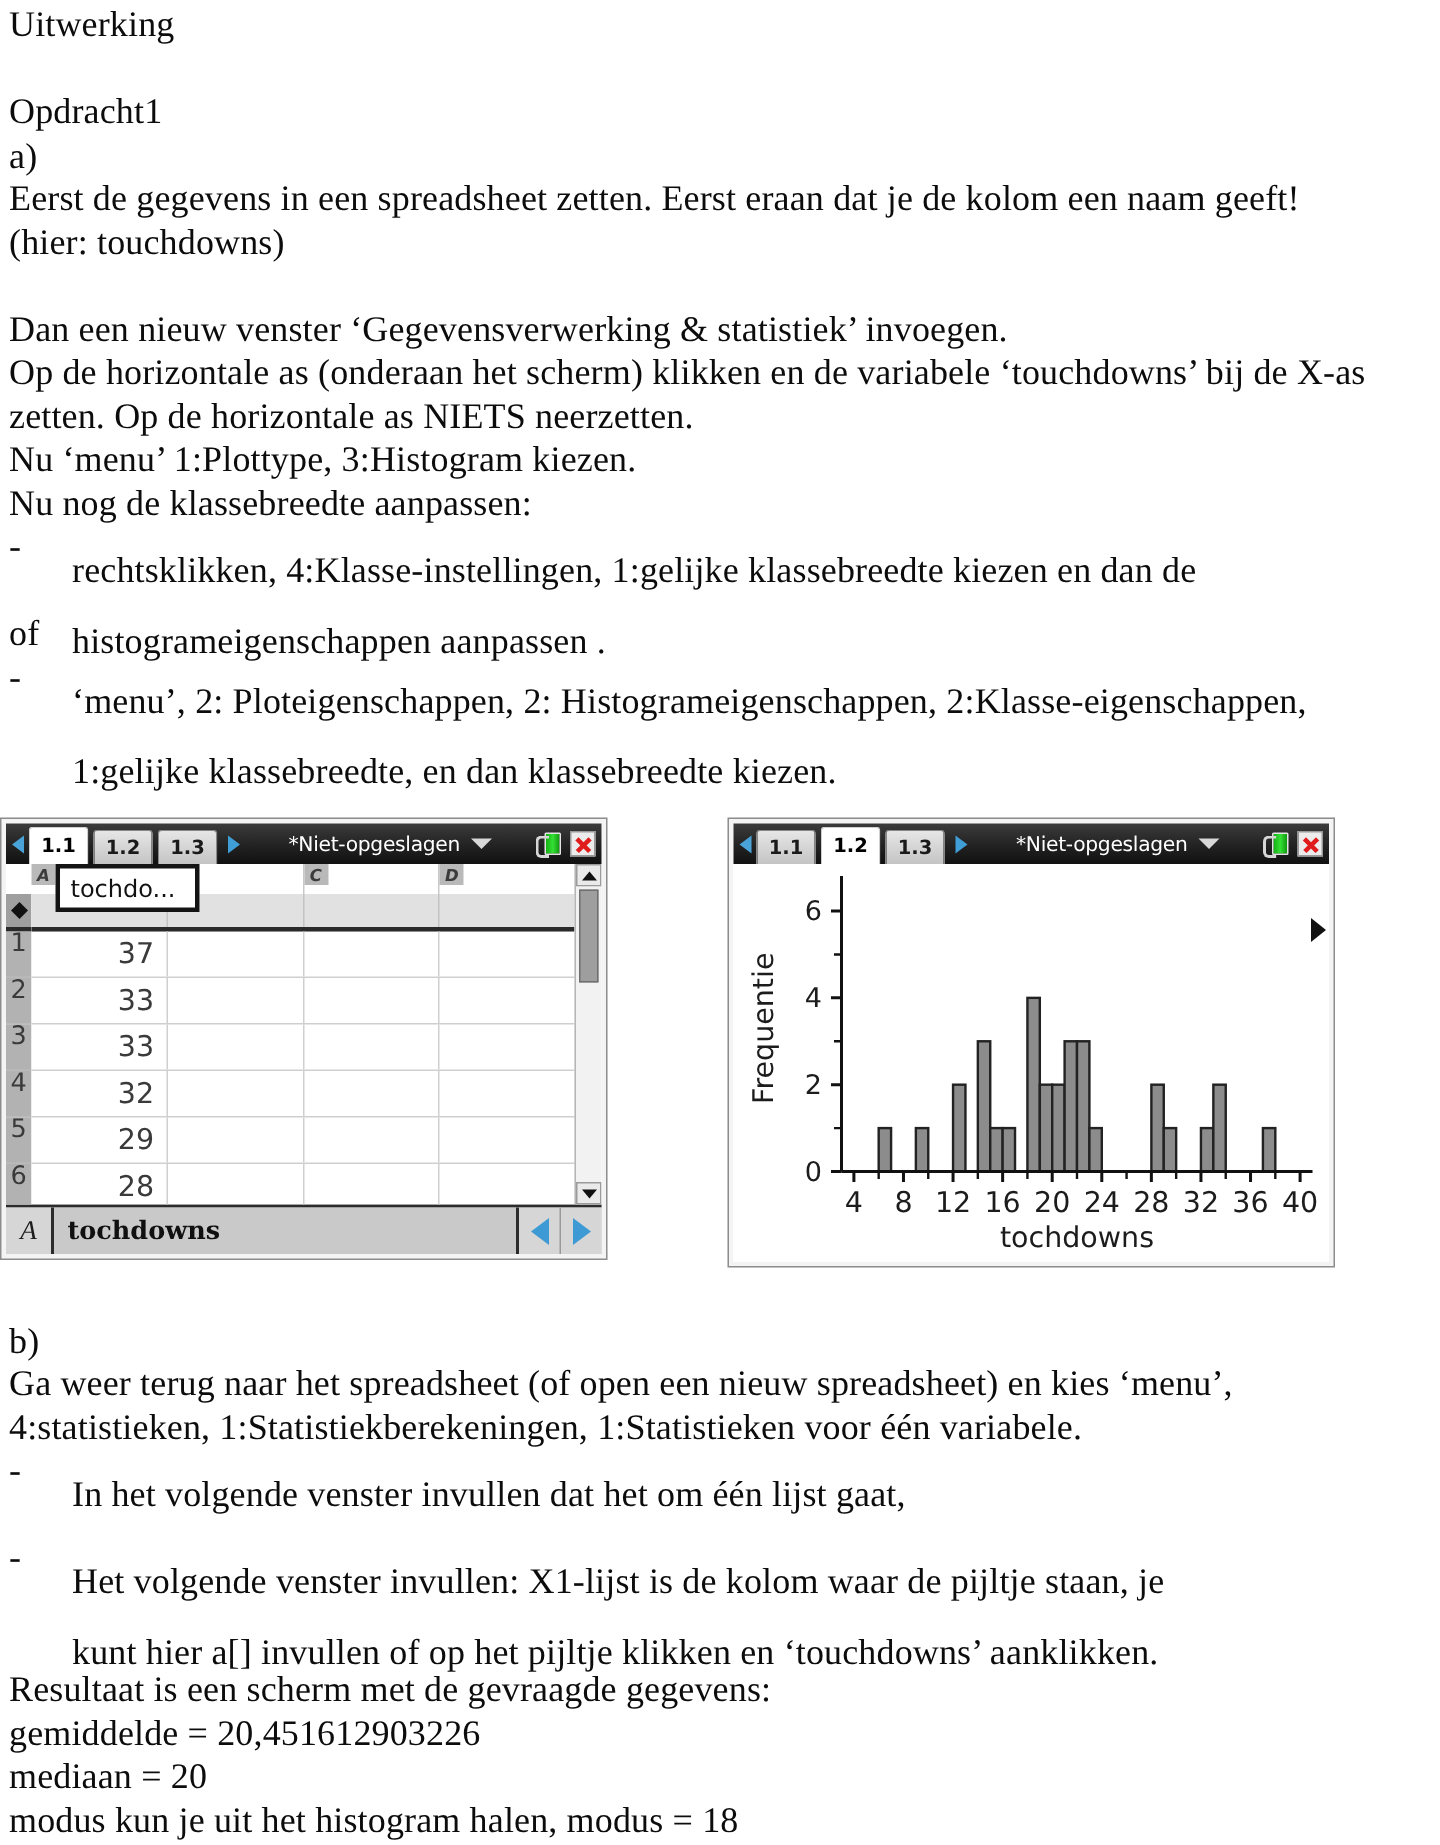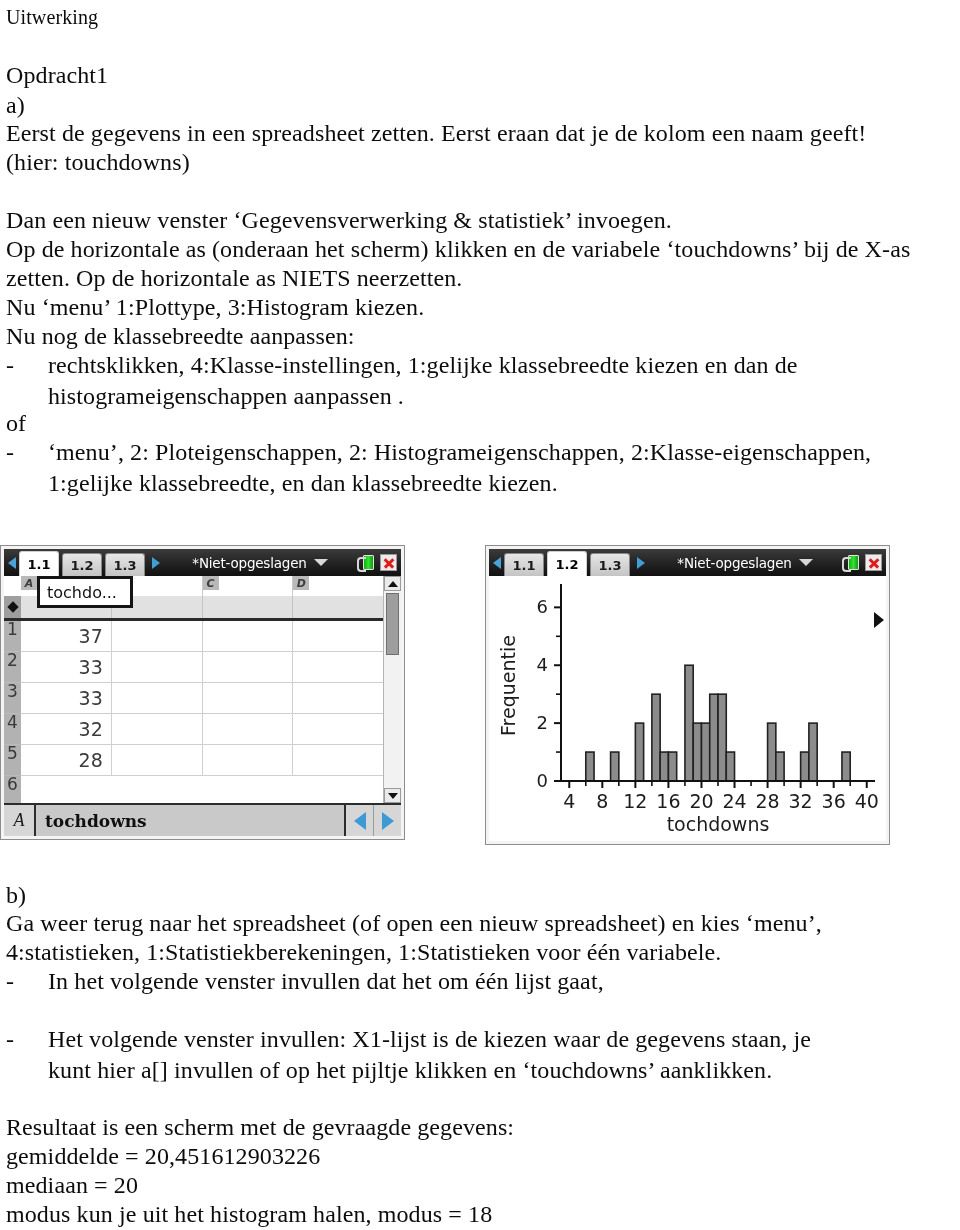--- a/index.html
+++ b/index.html
@@ -25,25 +25,25 @@
 
   
   .txt {
     font-family: "Liberation Serif", serif;
     font-size: 24px;
     line-height: 30.5px;
     letter-spacing: 0.1px;
     color: #0c0c0c;
   }
   .heading {
-    font-size: 20px;
+    font-size: 24px;
     line-height: 30px;
   }
   .blk { position: absolute; left: 6px; }
-  .line { white-space: pre; }
+  .line { white-space: pre; margin-top: 16px; }
   .indent-dash {
     display: flex;
   }
   .dash-col {
     width: 42px;
     flex: 0 0 42px;
   }
   .dash-body { flex: 1 1 auto; }
 
   
@@ -537,20 +537,26 @@
                   <div class="scell" style="border-right:none;"></div>
                 </div>
                 <div class="srow">
                   <div class="scell">33</div>
                   <div class="scell"></div>
                   <div class="scell"></div>
                   <div class="scell" style="border-right:none;"></div>
                 </div>
                 <div class="srow">
                   <div class="scell">32</div>
+                  <div class="scell"></div>
+                  <div class="scell"></div>
+                  <div class="scell" style="border-right:none;"></div>
+                </div>
+                <div class="srow">
+                  <div class="scell">29</div>
                   <div class="scell"></div>
                   <div class="scell"></div>
                   <div class="scell" style="border-right:none;"></div>
                 </div>
                 <div class="srow">
                   <div class="scell">28</div>
                   <div class="scell"></div>
                   <div class="scell"></div>
                   <div class="scell" style="border-right:none;"></div>
                 </div>
@@ -700,21 +706,21 @@
       <div class="dash-body">
         <div class="line">In het volgende venster invullen dat het om één lijst gaat,</div>
       </div>
     </div>
   </div>
 
   <div class="blk txt" style="top:1024px; width:930px;">
     <div class="indent-dash">
       <div class="dash-col">-</div>
       <div class="dash-body">
-        <div class="line">Het volgende venster invullen: X1-lijst is de kiezen waar de gegevens staan, je</div>
+        <div class="line">Het volgende venster invullen: X1-lijst is de kolom waar de pijltje staan, je</div>
         <div class="line">kunt hier a[] invullen of op het pijltje klikken en ‘touchdowns’ aanklikken.</div>
       </div>
     </div>
   </div>
 
   <div class="blk txt" style="top:1112px;">Resultaat is een scherm met de gevraagde gegevens:</div>
   <div class="blk txt" style="top:1141px;">gemiddelde = 20,451612903226</div>
   <div class="blk txt" style="top:1170px;">mediaan = 20</div>
   <div class="blk txt" style="top:1199px;">modus kun je uit het histogram halen, modus = 18</div>
 

